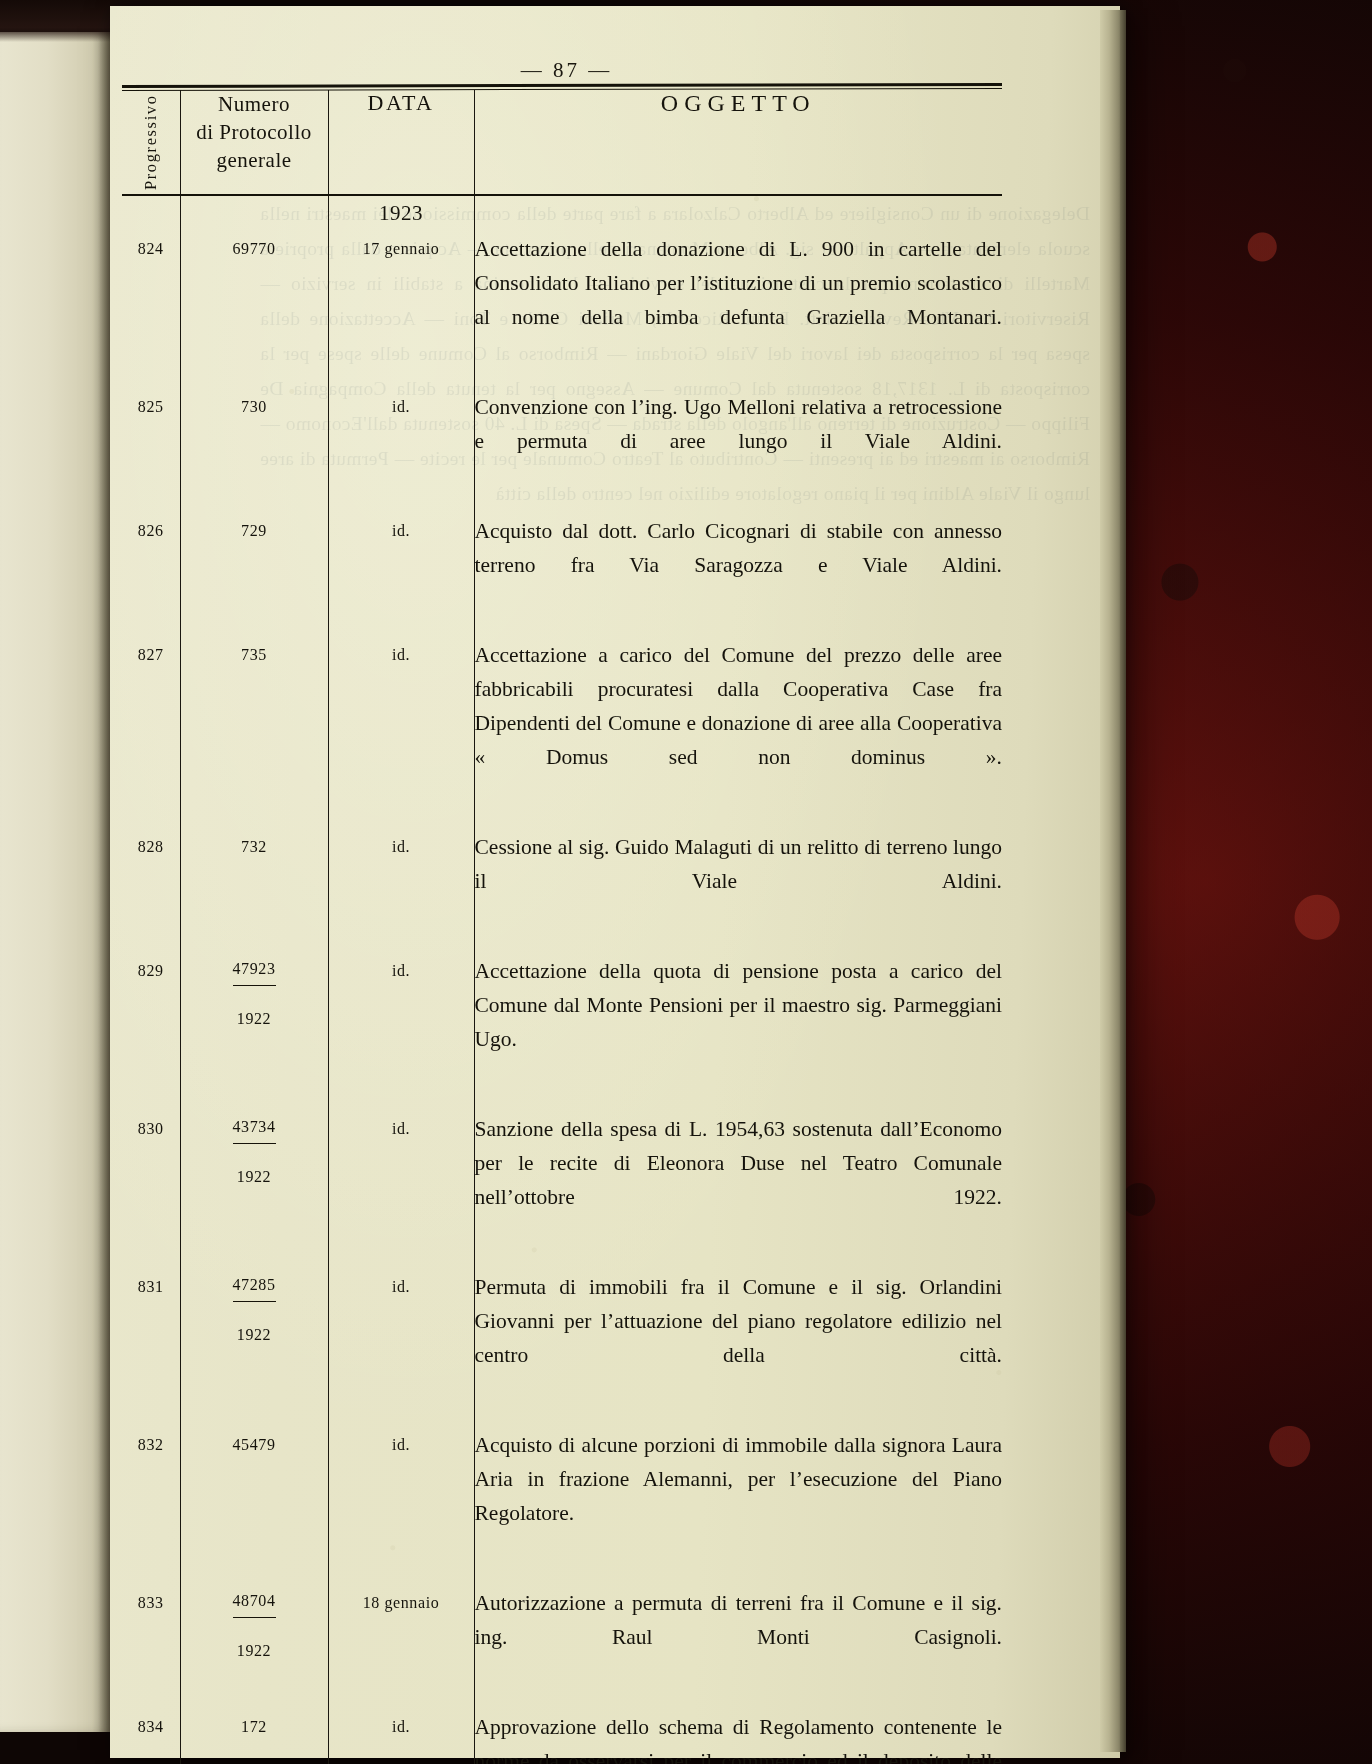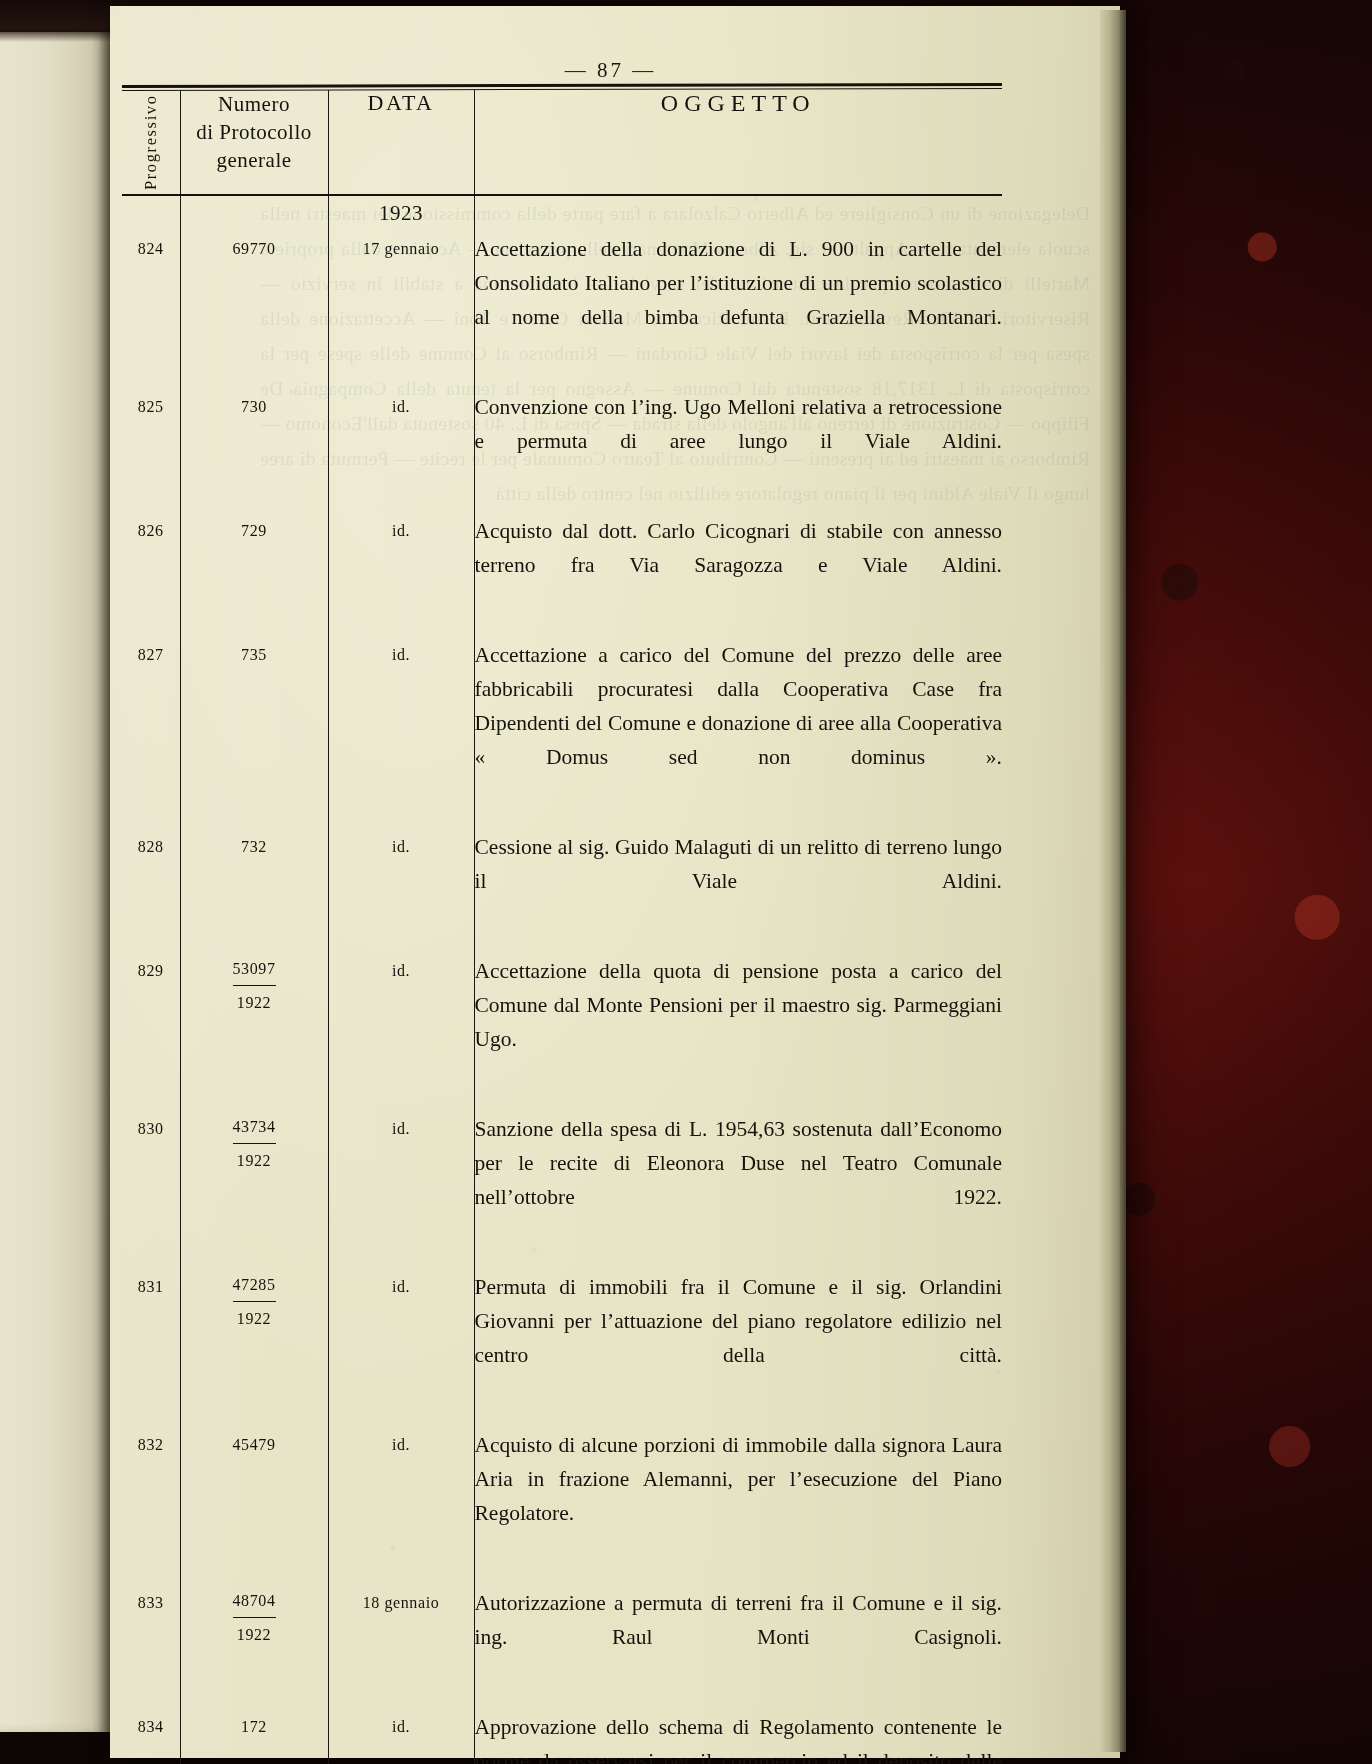--- a/index.html
+++ b/index.html
@@ -132,21 +132,20 @@
 
   .folio {
     position: absolute;
     top: 52px;
     left: 0;
     width: 913px;
     text-align: center;
     font-size: 21px;
     letter-spacing: 3px;
     color: #1a170f;
-    margin-left: 44px;
   }
 
   
   #tbl {
     position: absolute;
     left: 12px;
     top: 78px;
     width: 880px;
   }
   .rule-top {
@@ -233,21 +232,21 @@
 
   .frac {
     display: inline-block;
     text-align: center;
     line-height: 30px;
   }
   .frac .den {
     display: block;
     border-top: 1.8px solid #161309;
     margin-top: 1px;
-    padding-top: 2px;
+    padding-top: 18px;
   }
 
   td.obj {
     padding-left: 22px;
     padding-right: 10px;
     padding-top: 10px;
     padding-bottom: 8px;
     text-align: justify;
     text-justify: inter-word;
     font-size: 21.5px;
@@ -397,21 +396,21 @@
                 </td>
               </tr>
               <tr class="spacer-row">
                 <td class="vsep"></td>
                 <td class="vsep"></td>
                 <td class="vsep"></td>
                 <td></td>
               </tr>
               <tr>
                 <td class="num vsep">829</td>
-                <td class="prot vsep"><span class="frac"><span>53097</span><span class="den">1922</span></span></td>
+                <td class="prot vsep"><span class="frac"><span>47923</span><span class="den">1922</span></span></td>
                 <td class="date vsep">id.</td>
                 <td class="obj">
                   <p>Accettazione della quota di pensione posta a carico del Comune dal Monte Pensioni per il maestro sig. Parmeggiani Ugo.</p>
                 </td>
               </tr>
               <tr class="spacer-row">
                 <td class="vsep"></td>
                 <td class="vsep"></td>
                 <td class="vsep"></td>
                 <td></td>

